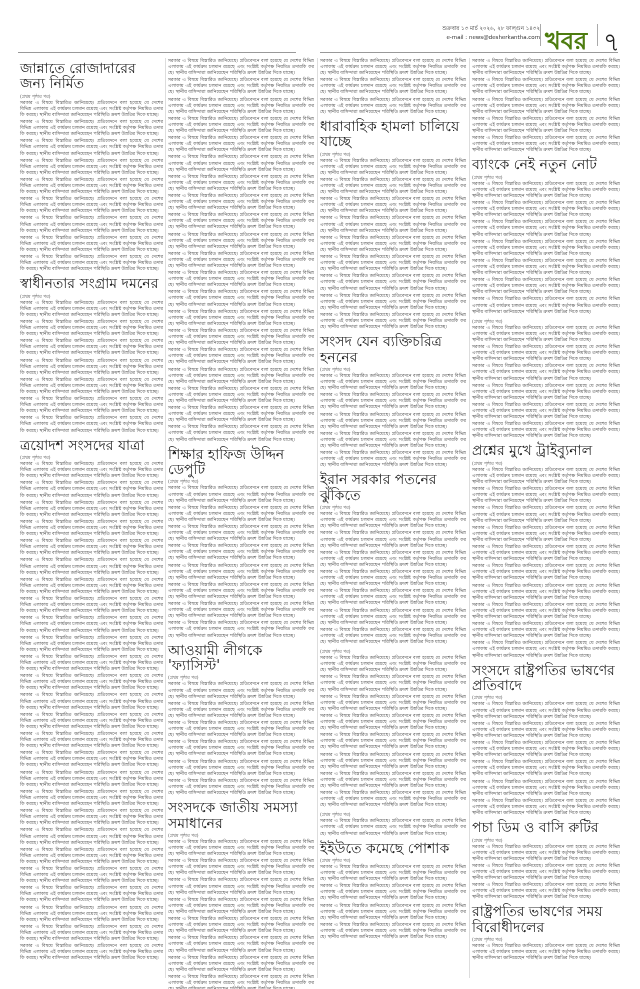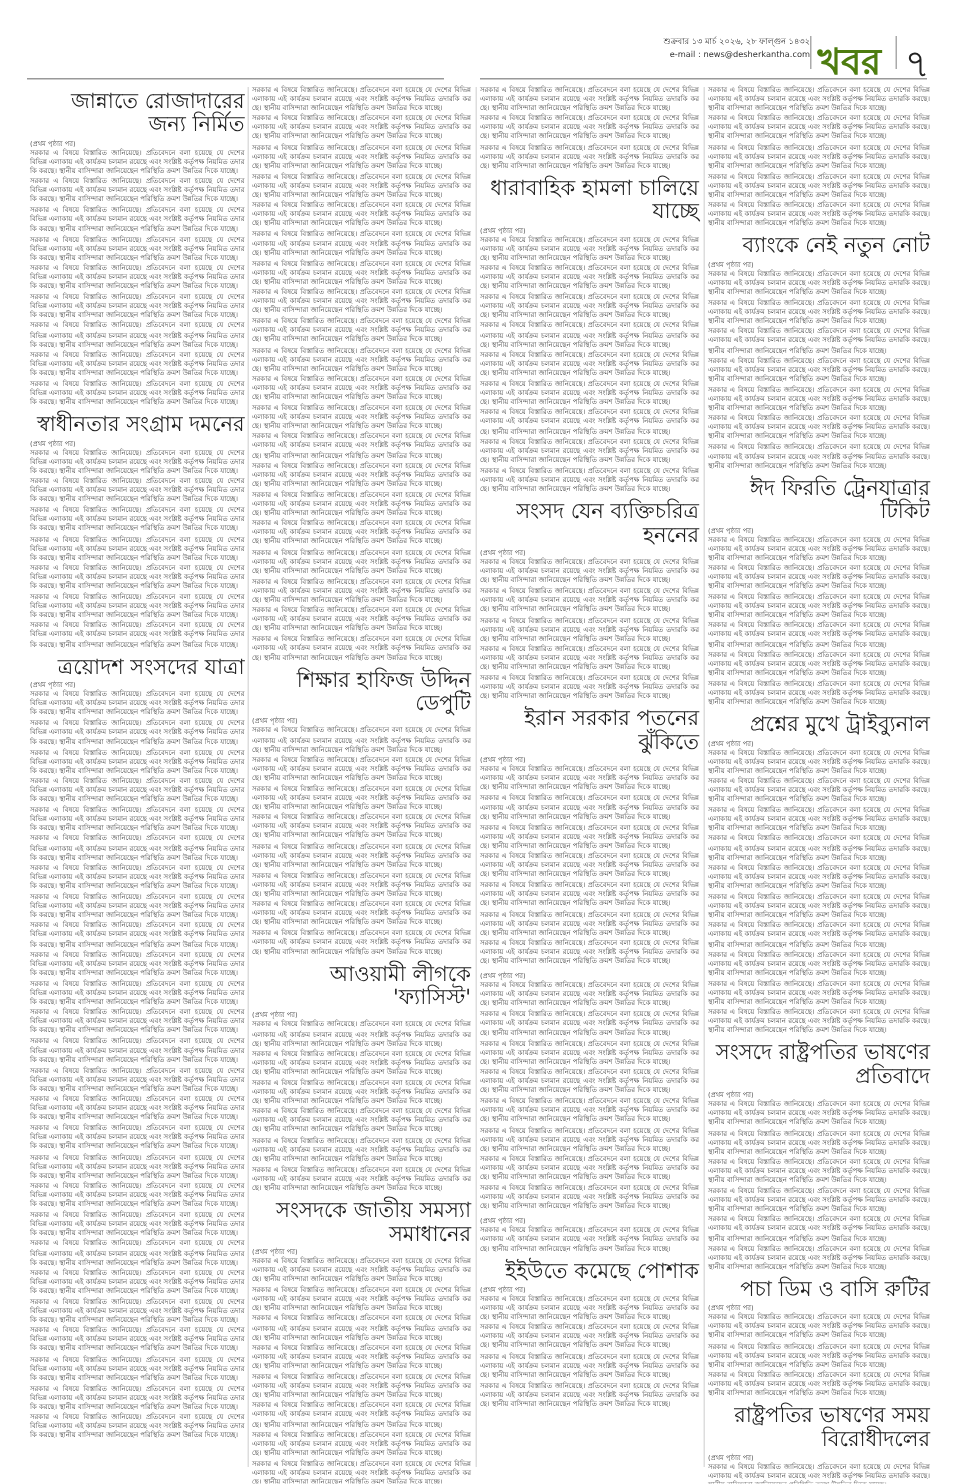--- a/index.html
+++ b/index.html
@@ -7,21 +7,21 @@
   .masthead{position:absolute;left:0;top:0;width:640px;height:55px;}
   .logo{position:absolute;left:20px;top:22px;font-family:"DejaVu Serif",serif;font-size:30px;font-weight:bold;color:#111;letter-spacing:-1px;}
   .rule-top{position:absolute;left:18px;top:52px;width:278px;height:1px;background:#999;}
   .rule-top2{position:absolute;left:320px;top:52px;width:298px;height:1px;background:#999;}
   .dateline-wrap{position:absolute;left:410px;top:24px;width:130px;text-align:right;font-size:5.5px;line-height:9px;color:#333;}
   .vsep{position:absolute;width:1px;background:#aaa;}
   .section-name{position:absolute;left:545px;top:22px;font-family:Liberation Mono, monospace;font-size:24px;font-weight:bold;color:#4d7c0f;}
   .page-no{position:absolute;left:603px;top:22px;font-size:26px;color:#222;}
   .col{position:absolute;top:58px;}
   .article{margin-bottom:4px;}
-  .hl{font-family:"DejaVu Serif",serif;text-align:right;color:#222;margin:3px 0 2px 0;line-height:1.1;}
+  .hl{font-family:"DejaVu Serif",serif;text-align:left;color:#222;margin:3px 0 2px 0;line-height:1.1;}
   .hl.md{font-size:14px;}
   .cont{font-size:4.5px;color:#555;line-height:6px;}
   .body{font-size:4.6px;line-height:6.1px;color:#444;text-align:justify;word-break:break-all;}
   .body p{margin:0 0 1px 0;}
   .col-divider{position:absolute;top:58px;width:1px;background:#ddd;height:920px;}
 </style>
 </head>
 <body>
 
 <div class="masthead">
@@ -262,21 +262,20 @@
         <p>সরকার এ বিষয়ে বিস্তারিত জানিয়েছে। প্রতিবেদনে বলা হয়েছে যে দেশের বিভিন্ন এলাকায় এই কার্যক্রম চলমান রয়েছে এবং সংশ্লিষ্ট কর্তৃপক্ষ নিয়মিত তদারকি করছে। স্থানীয় বাসিন্দারা জানিয়েছেন পরিস্থিতি ক্রমশ উন্নতির দিকে যাচ্ছে। </p>
         <p>সরকার এ বিষয়ে বিস্তারিত জানিয়েছে। প্রতিবেদনে বলা হয়েছে যে দেশের বিভিন্ন এলাকায় এই কার্যক্রম চলমান রয়েছে এবং সংশ্লিষ্ট কর্তৃপক্ষ নিয়মিত তদারকি করছে। স্থানীয় বাসিন্দারা জানিয়েছেন পরিস্থিতি ক্রমশ উন্নতির দিকে যাচ্ছে। </p>
         <p>সরকার এ বিষয়ে বিস্তারিত জানিয়েছে। প্রতিবেদনে বলা হয়েছে যে দেশের বিভিন্ন এলাকায় এই কার্যক্রম চলমান রয়েছে এবং সংশ্লিষ্ট কর্তৃপক্ষ নিয়মিত তদারকি করছে। স্থানীয় বাসিন্দারা জানিয়েছেন পরিস্থিতি ক্রমশ উন্নতির দিকে যাচ্ছে। </p>
         <p>সরকার এ বিষয়ে বিস্তারিত জানিয়েছে। প্রতিবেদনে বলা হয়েছে যে দেশের বিভিন্ন এলাকায় এই কার্যক্রম চলমান রয়েছে এবং সংশ্লিষ্ট কর্তৃপক্ষ নিয়মিত তদারকি করছে। স্থানীয় বাসিন্দারা জানিয়েছেন পরিস্থিতি ক্রমশ উন্নতির দিকে যাচ্ছে। </p>
         <p>সরকার এ বিষয়ে বিস্তারিত জানিয়েছে। প্রতিবেদনে বলা হয়েছে যে দেশের বিভিন্ন এলাকায় এই কার্যক্রম চলমান রয়েছে এবং সংশ্লিষ্ট কর্তৃপক্ষ নিয়মিত তদারকি করছে। স্থানীয় বাসিন্দারা জানিয়েছেন পরিস্থিতি ক্রমশ উন্নতির দিকে যাচ্ছে। </p>
         <p>সরকার এ বিষয়ে বিস্তারিত জানিয়েছে। প্রতিবেদনে বলা হয়েছে যে দেশের বিভিন্ন এলাকায় এই কার্যক্রম চলমান রয়েছে এবং সংশ্লিষ্ট কর্তৃপক্ষ নিয়মিত তদারকি করছে। স্থানীয় বাসিন্দারা জানিয়েছেন পরিস্থিতি ক্রমশ উন্নতির দিকে যাচ্ছে। </p>
         <p>সরকার এ বিষয়ে বিস্তারিত জানিয়েছে। প্রতিবেদনে বলা হয়েছে যে দেশের বিভিন্ন এলাকায় এই কার্যক্রম চলমান রয়েছে এবং সংশ্লিষ্ট কর্তৃপক্ষ নিয়মিত তদারকি করছে। স্থানীয় বাসিন্দারা জানিয়েছেন পরিস্থিতি ক্রমশ উন্নতির দিকে যাচ্ছে। </p>
       </div>
     </div>
     <div class="article">
-      <div class="hl md">ঈদ ফিরতি ট্রেনযাত্রার টিকিট</div>
       <div class="cont">(প্রথম পৃষ্ঠার পর)</div>
       <div class="body">
         <p>সরকার এ বিষয়ে বিস্তারিত জানিয়েছে। প্রতিবেদনে বলা হয়েছে যে দেশের বিভিন্ন এলাকায় এই কার্যক্রম চলমান রয়েছে এবং সংশ্লিষ্ট কর্তৃপক্ষ নিয়মিত তদারকি করছে। স্থানীয় বাসিন্দারা জানিয়েছেন পরিস্থিতি ক্রমশ উন্নতির দিকে যাচ্ছে। </p>
         <p>সরকার এ বিষয়ে বিস্তারিত জানিয়েছে। প্রতিবেদনে বলা হয়েছে যে দেশের বিভিন্ন এলাকায় এই কার্যক্রম চলমান রয়েছে এবং সংশ্লিষ্ট কর্তৃপক্ষ নিয়মিত তদারকি করছে। স্থানীয় বাসিন্দারা জানিয়েছেন পরিস্থিতি ক্রমশ উন্নতির দিকে যাচ্ছে। </p>
         <p>সরকার এ বিষয়ে বিস্তারিত জানিয়েছে। প্রতিবেদনে বলা হয়েছে যে দেশের বিভিন্ন এলাকায় এই কার্যক্রম চলমান রয়েছে এবং সংশ্লিষ্ট কর্তৃপক্ষ নিয়মিত তদারকি করছে। স্থানীয় বাসিন্দারা জানিয়েছেন পরিস্থিতি ক্রমশ উন্নতির দিকে যাচ্ছে। </p>
         <p>সরকার এ বিষয়ে বিস্তারিত জানিয়েছে। প্রতিবেদনে বলা হয়েছে যে দেশের বিভিন্ন এলাকায় এই কার্যক্রম চলমান রয়েছে এবং সংশ্লিষ্ট কর্তৃপক্ষ নিয়মিত তদারকি করছে। স্থানীয় বাসিন্দারা জানিয়েছেন পরিস্থিতি ক্রমশ উন্নতির দিকে যাচ্ছে। </p>
         <p>সরকার এ বিষয়ে বিস্তারিত জানিয়েছে। প্রতিবেদনে বলা হয়েছে যে দেশের বিভিন্ন এলাকায় এই কার্যক্রম চলমান রয়েছে এবং সংশ্লিষ্ট কর্তৃপক্ষ নিয়মিত তদারকি করছে। স্থানীয় বাসিন্দারা জানিয়েছেন পরিস্থিতি ক্রমশ উন্নতির দিকে যাচ্ছে। </p>
         <p>সরকার এ বিষয়ে বিস্তারিত জানিয়েছে। প্রতিবেদনে বলা হয়েছে যে দেশের বিভিন্ন এলাকায় এই কার্যক্রম চলমান রয়েছে এবং সংশ্লিষ্ট কর্তৃপক্ষ নিয়মিত তদারকি করছে। স্থানীয় বাসিন্দারা জানিয়েছেন পরিস্থিতি ক্রমশ উন্নতির দিকে যাচ্ছে। </p>
       </div>
     </div>

